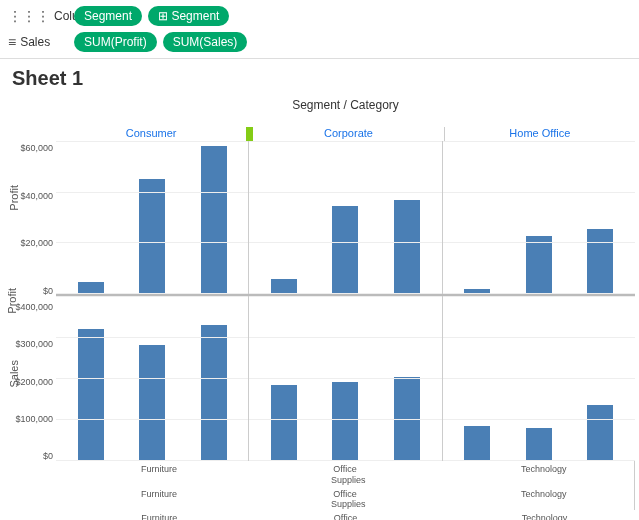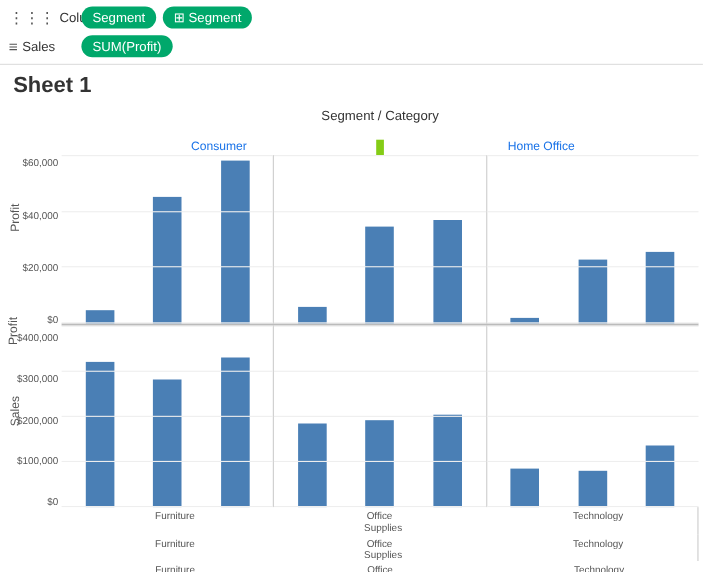--- a/index.html
+++ b/index.html
@@ -31,34 +31,38 @@
       </div>
     </div>
     <div class="bar-row">
       <div class="bar-label">
         <span style="font-size:14px;color:#555;">≡</span>
         <span>Sales</span>
       </div>
       <div class="pill">
         <span>SUM(Profit)</span>
       </div>
+      <div class="pill">
+        <span>SUM(Sales)</span>
+      </div>
     </div>
   </div>
 </div>
 
 <div class="sheet-title">Sheet 1</div>
 
 <div style="display:flex; flex-direction:column; padding: 0 4px;">
 
   <div style="display:flex; flex-direction:row; margin-left:52px; margin-bottom:15px;">
     <div style="text-align:center; font-size:12px; color:#333; width:100%;">Segment / Category</div>
   </div>
 
   <div style="display:flex; flex-direction:row; margin-left:52px;">
     <div style="flex:1; text-align:center; font-size:11px; color:#1a73e8; border-right:7px solid #84cc16; padding-bottom:2px;">Consumer</div>
+    <div style="flex:1; text-align:center; font-size:11px; color:#1a73e8; border-right:1px solid #ccc; padding-bottom:2px;">Corporate</div>
     <div style="flex:1; text-align:center; font-size:11px; color:#1a73e8; padding-bottom:2px;">Home Office</div>
   </div>
 
   <div style="display:flex; flex-direction:row;">
 
     <div style="display:flex; flex-direction:row; width:52px;">
 
       <div style="width:16px; display:flex; align-items:center; justify-content:center;">
         <span style="writing-mode:vertical-rl; transform:rotate(180deg); font-size:11px; color:#555;">Profit</span>
       </div>

